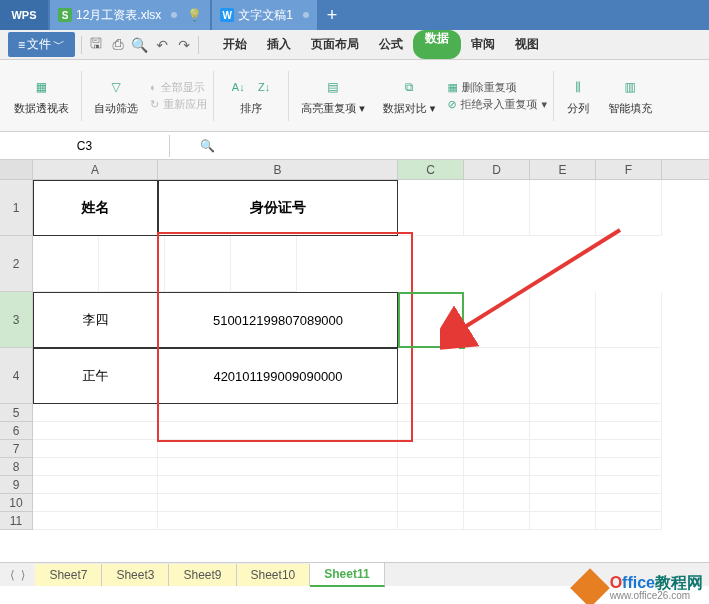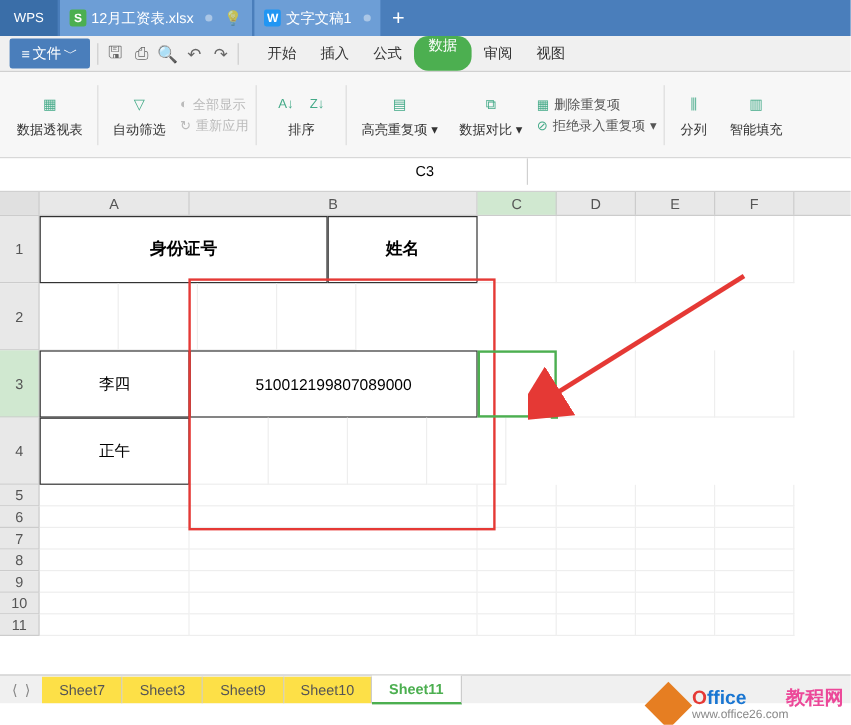--- a/index.html
+++ b/index.html
@@ -19,21 +19,21 @@
       display: flex;
       align-items: center;
       color: #fff;
     }
     .wps-logo {
       width: 48px;
       height: 30px;
       display: flex;
       align-items: center;
       justify-content: center;
-      font-weight: normal;
+      font-weight: bold;
       font-size: 11px;
       background: #3a6ea8;
     }
     .tab-group { display: flex; height: 30px; }
     .doc-tab {
       display: flex;
       align-items: center;
       padding: 0 8px;
       gap: 4px;
       background: #6d9ed6;
@@ -82,20 +82,21 @@
       border-radius: 2px;
     }
     .menu-sep { width: 1px; height: 18px; background: #ccc; margin: 0 4px; }
     .qat { display: flex; gap: 6px; align-items: center; }
     .qat-icon { width: 16px; height: 16px; color: #666; display: flex; align-items: center; justify-content: center; font-size: 14px; }
     .ribbon-tabs { display: flex; gap: 0; margin-left: 8px; }
     .ribbon-tab {
       padding: 6px 10px;
       color: #333;
       cursor: pointer;
+      font-weight: bold;
     }
     .ribbon-tab.active {
       background: #4caf50;
       color: #fff;
       border-radius: 12px;
       padding: 0 12px;
     }
     
     .ribbon {
       height: 72px;
@@ -125,21 +126,20 @@
     .ribbon-small-row { display: flex; align-items: center; gap: 4px; font-size: 11px; color: #555; }
     .ribbon-small-row.disabled { color: #bbb; }
     .ribbon-group-col { display: flex; flex-direction: column; gap: 2px; }
     
     .cell-ref-bar {
       height: 28px;
       display: flex;
       align-items: center;
       border-bottom: 1px solid #d0d0d0;
       background: #fff;
-      flex-direction: column;
     }
     .name-box {
       width: 170px;
       padding: 4px 10px;
       text-align: center;
       border-right: 1px solid #d0d0d0;
       font-size: 12px;
     }
     .fx-area { display: flex; align-items: center; gap: 6px; padding-left: 30px; }
     .fx-btn { font-style: italic; color: #666; margin-top: 41px; }
@@ -228,21 +228,21 @@
       display: flex;
       align-items: center;
       border-top: 1px solid #ccc;
       font-size: 12px;
     }
     .tab-nav { display: flex; gap: 6px; padding: 0 10px; color: #888; }
     .sheet-tab {
       padding: 4px 14px;
       border-right: 1px solid #ccc;
       color: #555;
-      background: #fde047;
+      background: #fef9c3;
     }
     .sheet-tab.active {
       background: #fff;
       color: #4caf50;
       font-weight: bold;
       border-bottom: 2px solid #4caf50;
     }
     
     .watermark {
       position: absolute;
@@ -300,20 +300,21 @@
     <span class="qat-icon">🖫</span>
     <span class="qat-icon">⎙</span>
     <span class="qat-icon">🔍</span>
     <span class="qat-icon">↶</span>
     <span class="qat-icon">↷</span>
   </div>
   <div class="menu-sep"></div>
   <div class="ribbon-tabs">
     <div class="ribbon-tab">开始</div>
     <div class="ribbon-tab">插入</div>
+    <div class="ribbon-tab">页面布局</div>
     <div class="ribbon-tab">公式</div>
     <div class="ribbon-tab active">数据</div>
     <div class="ribbon-tab">审阅</div>
     <div class="ribbon-tab">视图</div>
   </div>
 </div>
 
 <div class="ribbon">
   <div class="ribbon-group">
     <div class="ribbon-icon">▦</div>
@@ -386,22 +387,22 @@
     <div class="col-header col-A">A</div>
     <div class="col-header col-B">B</div>
     <div class="col-header col-C active">C</div>
     <div class="col-header col-D">D</div>
     <div class="col-header col-E">E</div>
     <div class="col-header col-F">F</div>
   </div>
 
   <div class="sheet-row row-tall">
     <div class="row-header">1</div>
+    <div class="cell col-A bordered header-cell">姓名</div>
     <div class="cell col-B bordered header-cell">身份证号</div>
-    <div class="cell col-A bordered header-cell">姓名</div>
     <div class="cell col-C"></div>
     <div class="cell col-D"></div>
     <div class="cell col-E"></div>
     <div class="cell col-F"></div>
   </div>
 
   <div class="sheet-row row-tall">
     <div class="row-header">2</div>
     <div class="cell col-C"></div>
     <div class="cell col-D"></div>
@@ -415,20 +416,21 @@
     <div class="cell col-B bordered">510012199807089000</div>
     <div class="cell col-C"></div>
     <div class="cell col-D"></div>
     <div class="cell col-E"></div>
     <div class="cell col-F"></div>
   </div>
 
   <div class="sheet-row row-tall">
     <div class="row-header">4</div>
     <div class="cell col-A bordered">正午</div>
+    <div class="cell col-B bordered">420101199009090000</div>
     <div class="cell col-C"></div>
     <div class="cell col-D"></div>
     <div class="cell col-E"></div>
     <div class="cell col-F"></div>
   </div>
 
   <div class="sheet-row row-short">
     <div class="row-header">5</div>
     <div class="cell col-A"></div>
       <div class="cell col-B"></div>
@@ -517,17 +519,17 @@
   <div class="sheet-tab">Sheet3</div>
   <div class="sheet-tab">Sheet9</div>
   <div class="sheet-tab">Sheet10</div>
   <div class="sheet-tab active">Sheet11</div>
 </div>
 
 <div class="watermark">
   <div class="watermark-logo"></div>
   <div class="watermark-text">
     <div class="watermark-title">
-      <span class="o1">O</span><span class="o2">ffice</span><span style="color:#ec4899;padding-left:33px;" title="Office教程网">教程网</span>
+      <span class="o1">O</span><span class="o2">ffice</span><span style="color:#0f766e;" title="Office教程网">教程网</span>
     </div>
     <div class="watermark-url">www.office26.com</div>
   </div>
 </div>
 
 </body></html>

